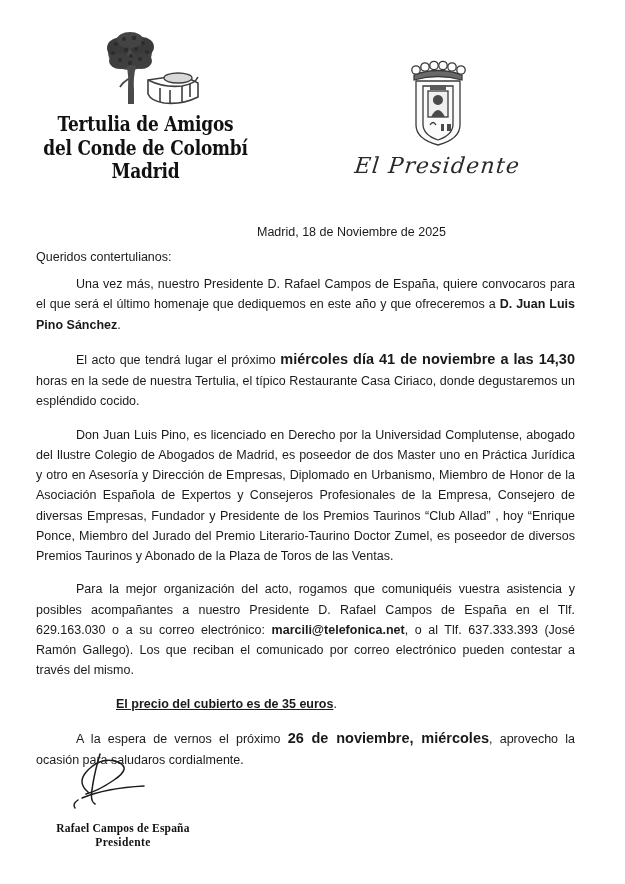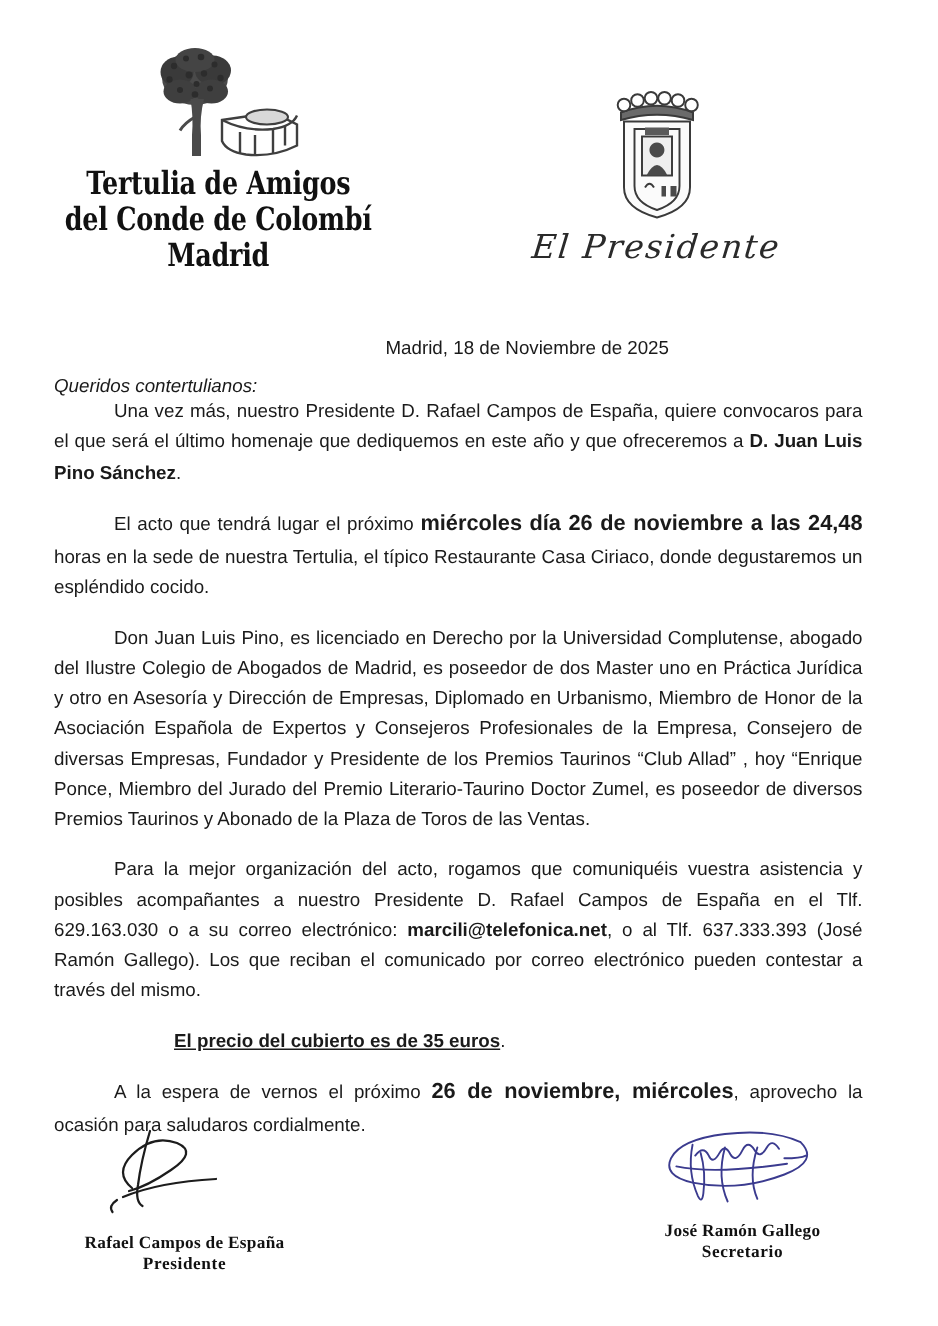--- a/index.html
+++ b/index.html
@@ -92,22 +92,21 @@
   
   .letter-body {
     position: absolute;
     top: 250px;
     left: 36px;
     width: 552px;
   }
 
   .salutation {
     font-size: 12.5px;
-    margin: 0 0 0 0;
-    font-style: italic;
+    margin: 0 0 10px 0;
   }
 
   p.para {
     margin: 0 13px 13px 0;
     font-size: 12.5px;
     line-height: 1.62;
     text-align: justify;
     text-indent: 40px;
   }
 
@@ -246,21 +245,21 @@
   </div>
 
   <div class="date-line">Madrid, 18 de Noviembre de 2025</div>
 
   <div class="letter-body">
 
     <div class="salutation">Queridos contertulianos:</div>
 
     <p class="para"><span>Una vez más, nuestro Presidente D. Rafael Campos de España, quiere convocaros para el que será el último homenaje que dediquemos en este año y que ofreceremos a </span><span class="b">D. Juan Luis Pino Sánchez</span><span>.</span></p>
 
-    <p class="para"><span>El  acto que tendrá lugar el próximo </span><span class="b-lg">miércoles día 26 de noviembre a las 24,48</span><span> horas en la sede de nuestra Tertulia, el típico Restaurante Casa Ciriaco, donde degustaremos un espléndido cocido.</span></p>
+    <p class="para"><span>El  acto que tendrá lugar el próximo </span><span class="b-lg">miércoles día 41 de noviembre a las 14,30</span><span> horas en la sede de nuestra Tertulia, el típico Restaurante Casa Ciriaco, donde degustaremos un espléndido cocido.</span></p>
 
     <p class="para">Don Juan Luis Pino, es licenciado en Derecho por la Universidad Complutense, abogado del Ilustre Colegio de Abogados de Madrid, es poseedor de dos Master uno en Práctica Jurídica y otro en Asesoría y Dirección de Empresas, Diplomado en Urbanismo, Miembro de Honor de la Asociación Española de Expertos y Consejeros Profesionales de la Empresa, Consejero de diversas Empresas, Fundador y Presidente de los Premios Taurinos “Club Allad” , hoy “Enrique Ponce, Miembro del Jurado del Premio Literario-Taurino Doctor Zumel, es poseedor de diversos Premios Taurinos y Abonado de la Plaza de Toros de las Ventas.</p>
 
     <p class="para"><span>Para la mejor organización del acto, rogamos que comuniquéis vuestra asistencia y posibles acompañantes a nuestro Presidente D. Rafael Campos de España en el  Tlf. 629.163.030 o a su correo electrónico:  </span><span class="email-link">marcili@telefonica.net</span><span>, o al Tlf. 637.333.393 (José Ramón Gallego). Los que reciban el comunicado por correo electrónico pueden contestar a través del mismo.</span></p>
 
 
     <p class="price-line"><span class="u-bold">El precio del cubierto es de 35 euros</span><span>.</span></p>
 
     <p class="para"><span>A la espera de vernos el próximo </span><span class="b-lg">26 de noviembre, miércoles</span><span>, aprovecho la ocasión para saludaros cordialmente.</span></p>
   </div>
@@ -273,33 +272,15 @@
           <path d="M40 46 q-12 -10 0 -22 q14 -14 30 -8 q14 6 -4 18 q-16 11 -28 14"></path>
           <path d="M52 8 q-6 20 -8 36 q-2 11 3 14"></path>
           <path d="M34 52 q24 -10 62 -12"></path>
           <path d="M30 54 q-6 4 -3 8"></path>
         </g>
       </svg>
       <div class="sig-name">Rafael Campos de España</div>
       <div class="sig-role">Presidente</div>
     </div>
 
-    <div class="sig-block sig-right">
-      <svg class="sig-mark" width="170" height="80" viewBox="0 0 170 80">
-        <g fill="none" stroke="#3b3b8f" stroke-width="1.4" stroke-linecap="round">
-
-          <path d="M128 26 q14 14 -12 24 q-34 13 -68 6 q-22 -5 -16 -18 q7 -14 40 -18 q34 -4 56 6"></path>
-
-          <path d="M50 36 q6 -8 10 0 q3 7 8 -2 q4 -7 8 1 q4 7 9 -3 q4 -8 9 0 q4 7 9 -2 q4 -7 9 1"></path>
-
-          <path d="M48 28 q-4 20 4 38 q3 6 4 -2 q2 -16 -2 -30"></path>
-          <path d="M72 30 q-6 22 2 40"></path>
-          <path d="M96 30 q-7 22 0 38"></path>
-          <path d="M36 44 q28 6 82 -2"></path>
-          <path d="M116 38 q12 0 16 -2"></path>
-        </g>
-      </svg>
-      <div class="sig-name">José Ramón Gallego</div>
-      <div class="sig-role">Secretario</div>
-    </div>
   </div>
 
 </div>
 
 </body></html>

